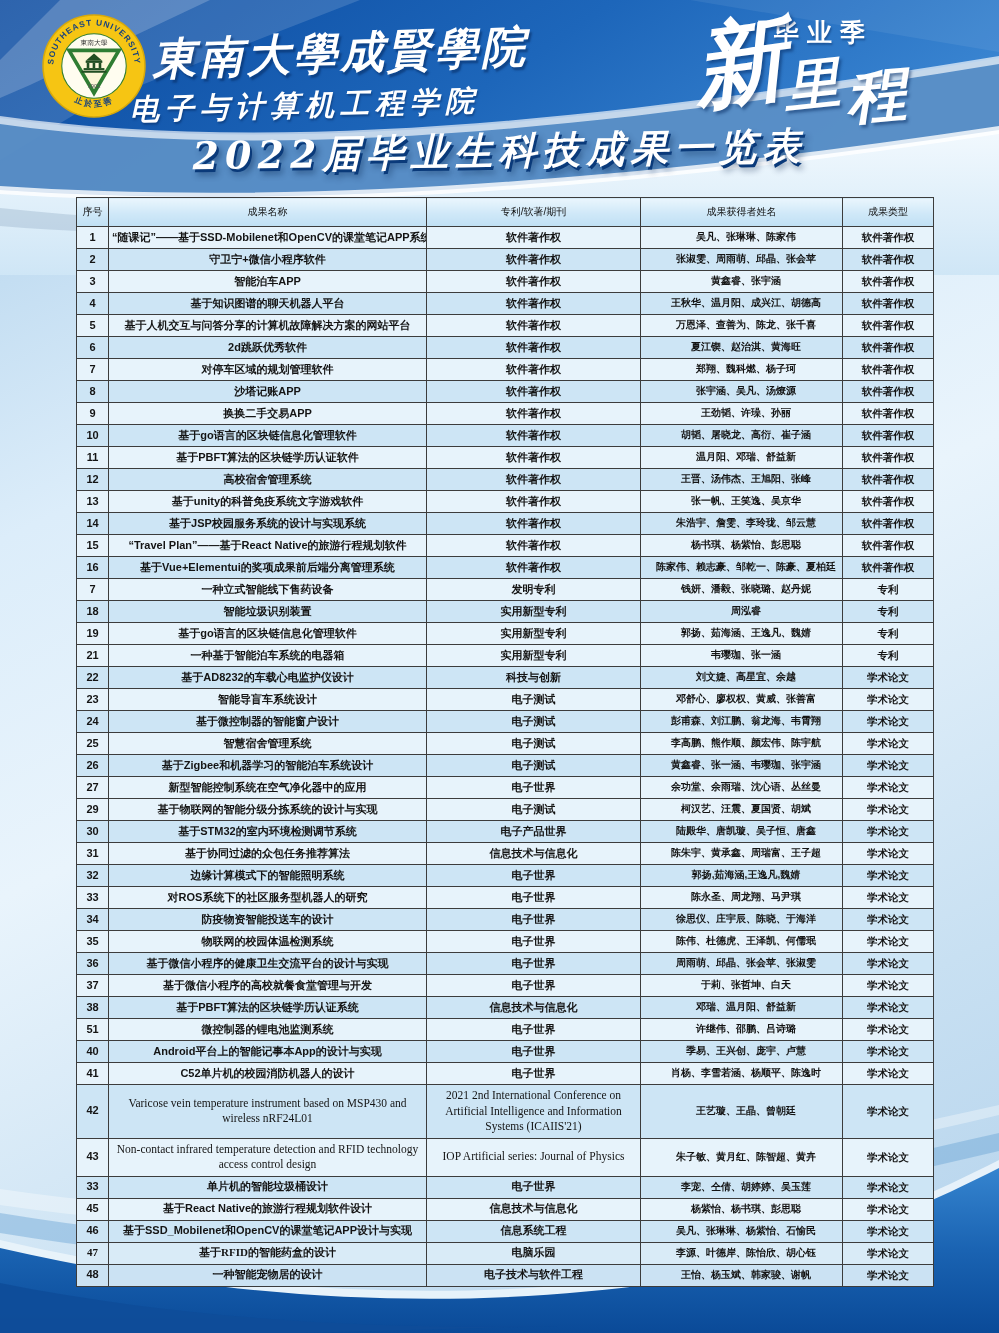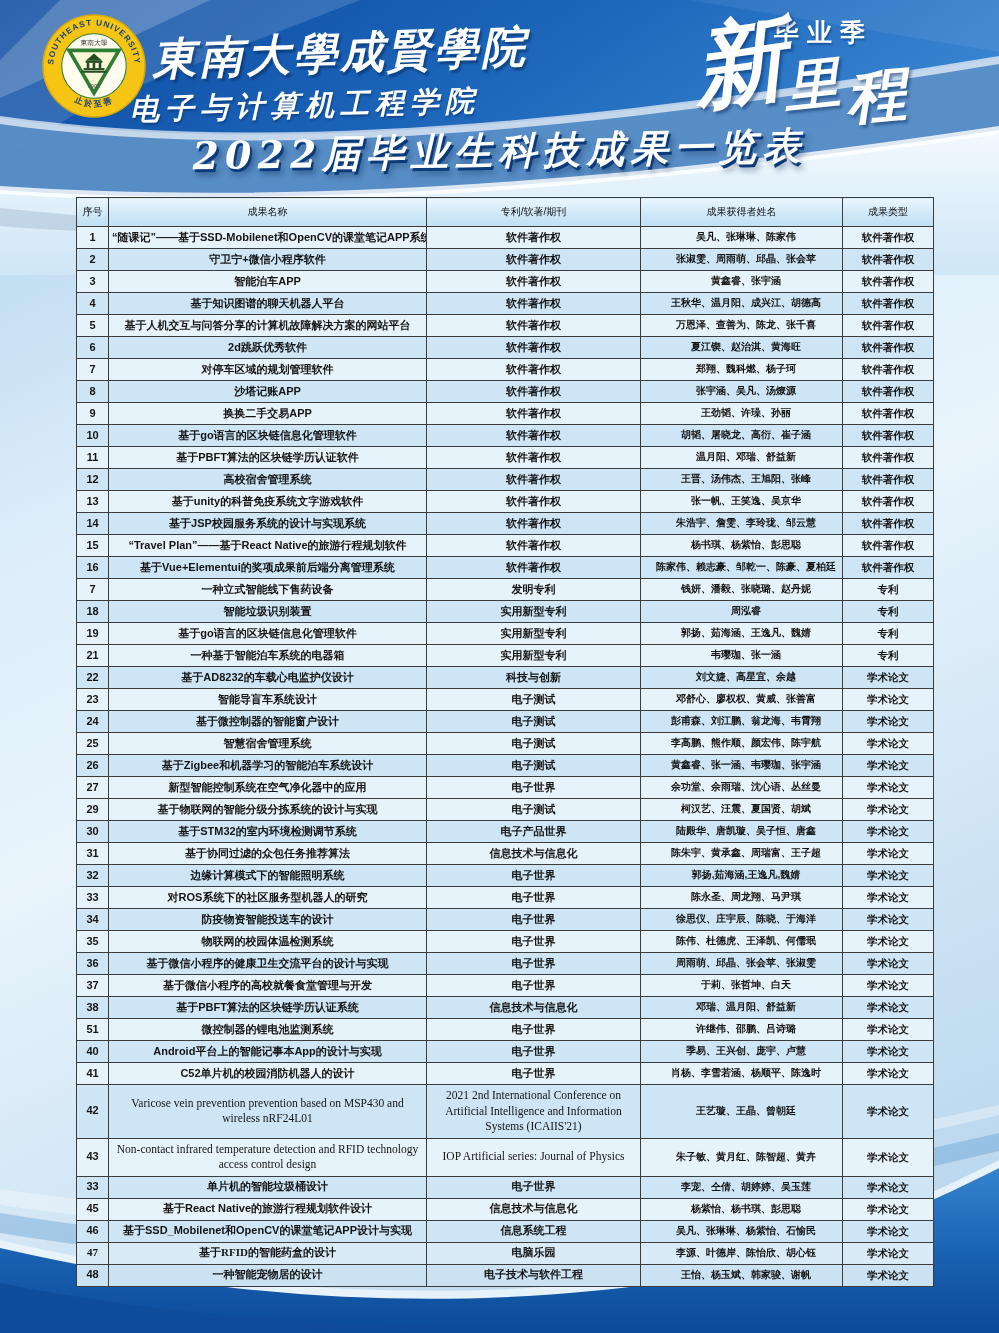--- a/index.html
+++ b/index.html
@@ -428,21 +428,21 @@
           </tr>
           <tr class="odd" data-name="table-row">
             <td data-name="cell-no">41</td>
             <td data-name="cell-name">C52单片机的校园消防机器人的设计</td>
             <td data-name="cell-venue">电子世界</td>
             <td data-name="cell-authors">肖杨、李雪若涵、杨顺平、陈逸时</td>
             <td data-name="cell-type">学术论文</td>
           </tr>
           <tr class="even" data-name="table-row">
             <td data-name="cell-no">42</td>
-            <td data-name="cell-name" class="en">Varicose vein prevention prevention based on MSP430 and wireless nRF24L01</td>
+            <td data-name="cell-name" class="en">Varicose vein temperature instrument based on MSP430 and wireless nRF24L01</td>
             <td data-name="cell-venue" class="en">2021 2nd International Conference on Artificial Intelligence and Information Systems (ICAIIS'21)</td>
             <td data-name="cell-authors">王艺璇、王晶、曾朝廷</td>
             <td data-name="cell-type">学术论文</td>
           </tr>
           <tr class="odd" data-name="table-row">
             <td data-name="cell-no">43</td>
             <td data-name="cell-name" class="en">Non-contact infrared temperature detection and RFID technology access control design</td>
             <td data-name="cell-venue" class="en">IOP Artificial series: Journal of Physics</td>
             <td data-name="cell-authors">朱子敏、黄月红、陈智超、黄卉</td>
             <td data-name="cell-type">学术论文</td>

